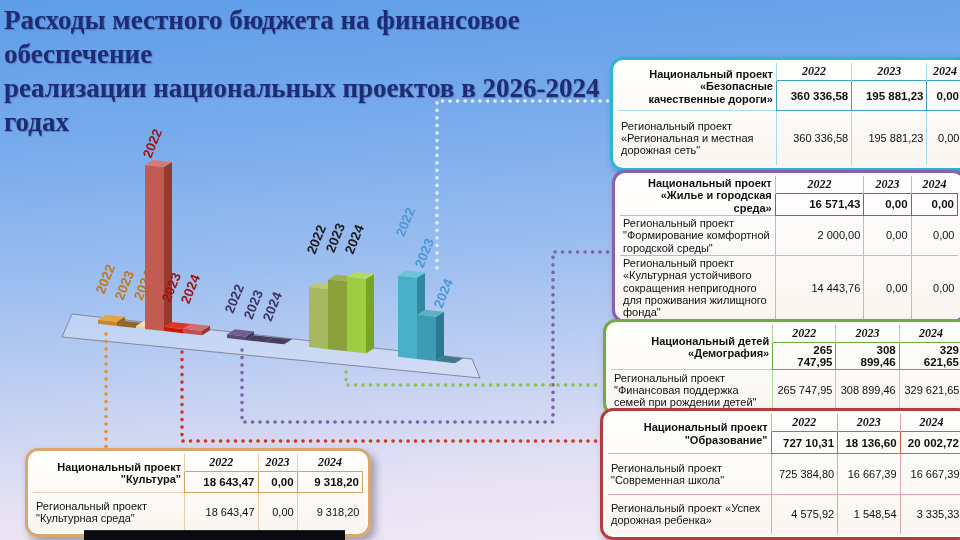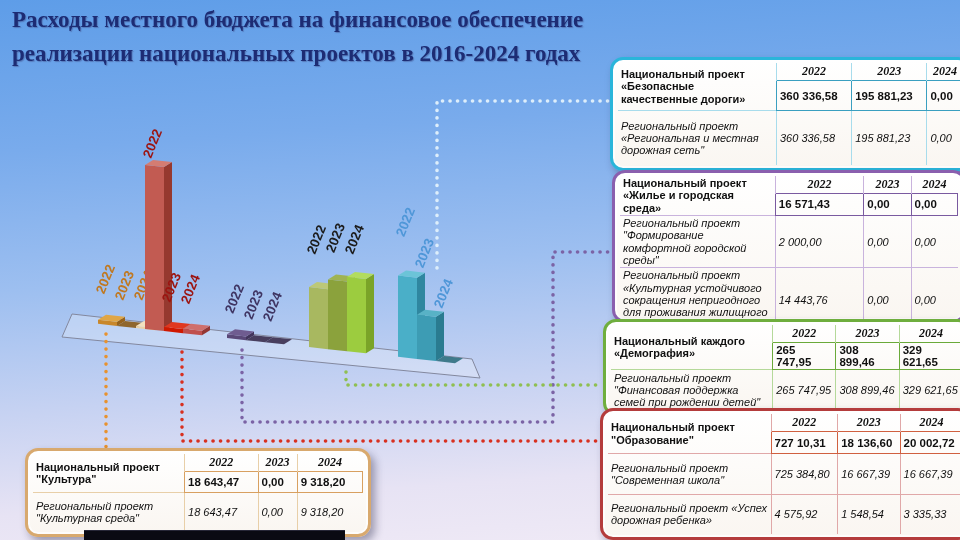--- a/index.html
+++ b/index.html
@@ -1,38 +1,38 @@
 <!DOCTYPE html>
 <html><head>
 <meta charset="utf-8">
 <style>
   html,body{margin:0;padding:0;}
   body{width:960px;height:540px;overflow:hidden;font-family:"Liberation Sans",sans-serif;}
   .slide{position:relative;width:960px;height:540px;overflow:hidden;
     background:linear-gradient(176deg,#5e9de8 0%,#79abec 25%,#9dbff0 48%,#c6d2f2 68%,#e7e3f4 85%,#f1ebf6 100%);}
-  .title{position:absolute;left:12px;top:3px;width:600px;
-    font-family:"Liberation Serif",serif;font-weight:bold;font-size:23px;line-height:34px;
+  .title{position:absolute;left:4px;top:3px;width:600px;
+    font-family:"Liberation Serif",serif;font-weight:bold;font-size:27px;line-height:34px;
     color:#1d2c74;text-shadow:1px 1px 1px rgba(70,90,150,.55);}
   .title span{display:block;}
   
   .ptbl{position:absolute;background:linear-gradient(#ffffff,#faf6f1);
     border:3px solid var(--bd);border-radius:13px;padding:3px 5px;
     box-shadow:4px 5px 8px rgba(25,25,60,.38), inset 0 0 0 2px rgba(255,255,255,.7);}
   .ptbl table{width:100%;height:100%;border-collapse:collapse;color:#101010;
     font-size:11px;font-family:"Liberation Sans",sans-serif;}
   .ptbl td{padding:1px 3px;vertical-align:middle;}
   .ptbl col.c0{width:46%;}
   .ptbl tr.yhead td{height:15px;}
   .ptbl .yr{font-style:italic;font-weight:bold;font-size:12px;text-align:center;
     border-left:1px solid var(--sep);font-family:"Liberation Serif",serif;}
   .ptbl .lbl{line-height:1.12;text-align:left;}
-  .ptbl .lbl.nat{font-weight:bold;}
-  .ptbl .v{text-align:left;border-left:1px solid var(--sep);font-size:11px;border-radius:7px;}
+  .ptbl .lbl.nat{font-weight:bold;text-align:right;}
+  .ptbl .v{text-align:right;border-left:1px solid var(--sep);font-size:11px;border-radius:7px;}
   .ptbl .v.natv{font-weight:bold;font-size:11.5px;border:1.6px solid var(--box);}
-  .ptbl tr.reg td{border-top:1.2px solid var(--sep);font-style:italic;}
+  .ptbl tr.reg td{border-top:1.2px solid var(--sep);}
   [data-name="table-roads"]      {left:610px;top:57px;width:345px;height:102px;}
   [data-name="table-housing"]    {left:612px;top:170px;width:338px;height:141px;}
   [data-name="table-demography"] {left:603px;top:319px;width:352px;height:85px;}
   [data-name="table-education"]  {left:600px;top:408px;width:355px;height:120px;}
   [data-name="table-culture"]    {left:25px;top:448px;width:330px;height:77px;}
   .chart-svg{position:absolute;left:0;top:0;}
   .bottom-bar{position:absolute;left:84px;top:530px;width:261px;height:10px;
     background:#0a0a13;border-top:1px solid #272738;}
 </style>
 </head>
@@ -96,21 +96,21 @@
       <polygon points="417,358.95 436,361.03999999999996 436,316.8530163325913 417,314.76301633259135" fill="#3d9cb4" data-name="bar-roads-2023-front"></polygon>
       <polygon points="436,361.03999999999996 444,356.03999999999996 444,311.8530163325913 436,316.8530163325913" fill="#2a7b90" data-name="bar-roads-2023-side"></polygon>
       <polygon points="417,314.76301633259135 436,316.8530163325913 444,311.8530163325913 425,309.76301633259135" fill="#58b2c6" data-name="bar-roads-2023-top"></polygon>
       <text x="423" y="268.76301633259135" transform="rotate(-68 423 268.76301633259135)" fill="#4f97d8" font-size="13.5" font-weight="bold" font-family="&quot;Liberation Sans&quot;, sans-serif" data-name="bar-year-label">2023</text>
       <polygon points="436,361.04 455,363.13 463,358.13 444,356.04" fill="#2f6f80" opacity="0.9" data-name="bar-roads-2024"></polygon>
       <text x="442" y="309.04" transform="rotate(-68 442 309.04)" fill="#4f97d8" font-size="13.5" font-weight="bold" font-family="&quot;Liberation Sans&quot;, sans-serif" data-name="bar-year-label">2024</text>
     </svg>
 
   <div class="title" data-name="page-title">
     <span data-name="page-title-line1">Расходы местного бюджета на финансовое обеспечение</span>
-    <span data-name="page-title-line2">реализации национальных проектов в 2016-2024 годах</span>
+    <span data-name="page-title-line2">реализации национальных проектов в 2026-2024 годах</span>
   </div>
 
   <div class="ptbl" data-name="table-roads" style="--bd: #2ab5da; --box: #3a9fc0; --sep: #a8dcec;">
       <table data-name="project-table">
         <colgroup>
           <col class="c0">
           <col class="c1">
           <col class="c1">
           <col class="c1">
         </colgroup>
@@ -173,21 +173,21 @@
   <div class="ptbl" data-name="table-demography" style="--bd: #6fae3e; --box: #6aaa3a; --sep: #b5d99a;">
       <table data-name="project-table">
         <colgroup>
           <col class="c0">
           <col class="c1">
           <col class="c1">
           <col class="c1">
         </colgroup>
         <tbody>
           <tr class="yhead" data-name="year-header-row">
-            <td rowspan="2" class="lbl nat" data-name="national-project-label">Национальный каждого «Демография»</td>
+            <td rowspan="2" class="lbl nat" data-name="national-project-label">Национальный детей «Демография»</td>
             <td class="yr" data-name="year-header-cell">2022</td>
             <td class="yr" data-name="year-header-cell">2023</td>
             <td class="yr" data-name="year-header-cell">2024</td>
           </tr>
           <tr data-name="national-values-row">
             <td class="v natv" data-name="national-value-cell">265 747,95</td>
             <td class="v natv" data-name="national-value-cell">308 899,46</td>
             <td class="v natv" data-name="national-value-cell">329 621,65</td>
           </tr>
           <tr class="reg" data-name="regional-project-row">

